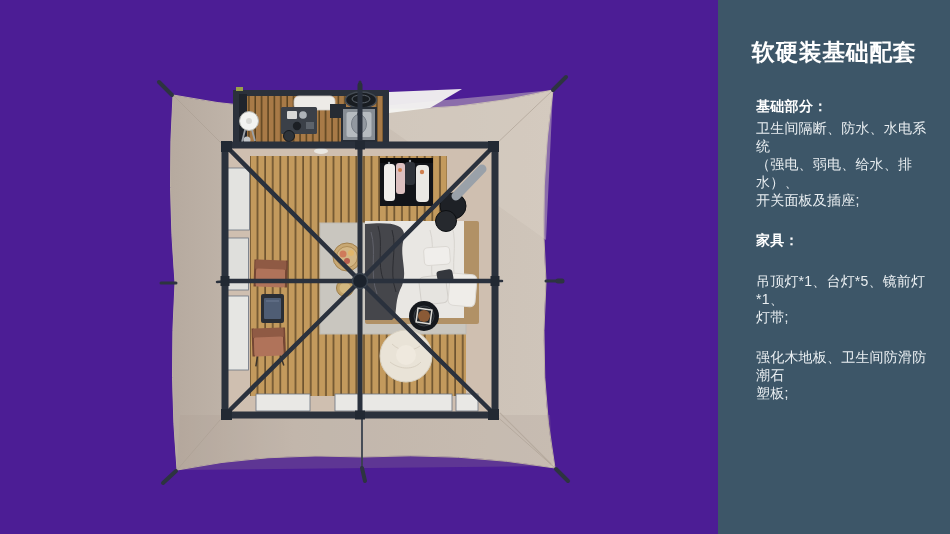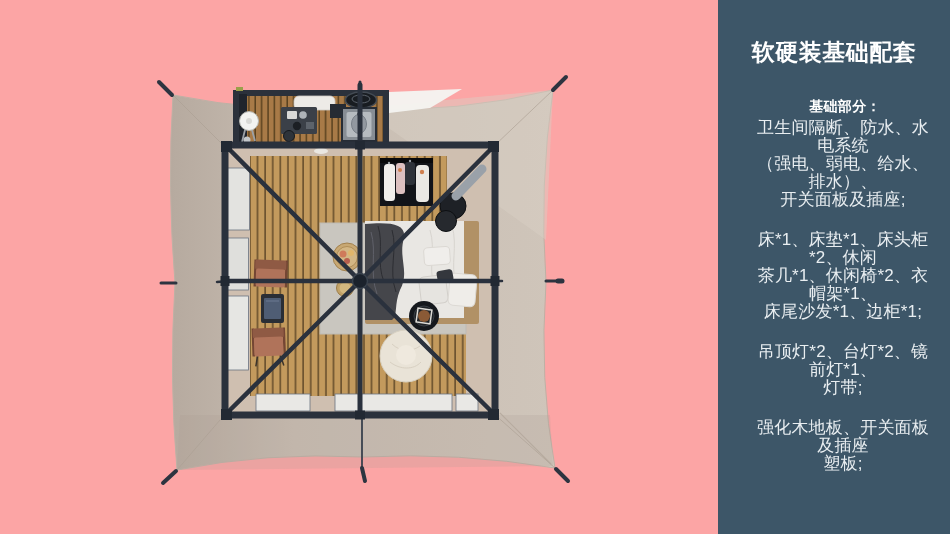--- a/index.html
+++ b/index.html
@@ -1,41 +1,41 @@
 <!DOCTYPE html>
 <html><head>
 <meta charset="utf-8">
 <style>
   html,body{margin:0;padding:0;background:#e9e9e7;}
   #stage{
     position:relative;width:950px;height:534px;overflow:hidden;
-    background:#fca5a5;
+    background:#4c1d95;
     font-family:"Liberation Sans","DejaVu Sans",sans-serif;
   }
   
   #plan{position:absolute;left:0;top:0;width:718px;height:534px;}
   
   #panel{
     position:absolute;left:718px;top:0;width:232px;height:534px;
     background:#3d5668;color:#fff;box-sizing:border-box;
   }
   #panel h1{
     margin:38px 0 0 0;padding:0;width:100%;
     text-align:center;font-size:23px;font-weight:bold;color:#ffffff;
     letter-spacing:0.5px;line-height:28px;
   }
   #sections{padding:0 16px 0 38px;}
-  #sections section{margin-top:22px;text-align:center;}
+  #sections section{margin-top:22px;}
   #sections section:first-child{margin-top:31px;}
   #sections h2{
     margin:0;padding:0;font-size:14px;font-weight:bold;color:#ffffff;
     line-height:19px;letter-spacing:0.3px;
   }
   #sections p{
-    margin:3px 4px 0 0;padding:0;font-size:17px;color:#e9eef1;
+    margin:3px 4px 0 0;padding:0;font-size:14px;color:#e9eef1;
     line-height:18px;white-space:pre-line;letter-spacing:0.2px;
   }
 </style>
 </head>
 <body>
 
 <div id="stage">
 
   <div id="plan">
     <svg width="718" height="534" viewBox="0 0 718 534" xmlns="http://www.w3.org/2000/svg">
@@ -249,30 +249,28 @@
   <div id="panel">
     <h1>软硬装基础配套</h1>
     <div id="sections">
       <section>
         <h2>基础部分：</h2>
         <p>卫生间隔断、防水、水电系统
 （强电、弱电、给水、排水）、
 开关面板及插座;</p>
       </section>
       <section>
-        <p>床*1、床垫*1、床头柜*2、休闲
-茶几*1、休闲椅*2、衣帽架*1、
-床尾沙发*1、边柜*1;</p>
-      </section>
-      <section>
-        <p>吊顶灯*2、台灯*2、镜前灯*1、
+        <h2>家具：</h2>
+      </section>
+      <section>
+        <p>吊顶灯*1、台灯*5、镜前灯*1、
 灯带;</p>
       </section>
       <section>
       </section>
       <section>
-        <p>强化木地板、开关面板及插座
+        <p>强化木地板、卫生间防滑防潮石
 塑板;</p>
       </section>
     </div>
   </div>
 
 </div>
 
 </body></html>

